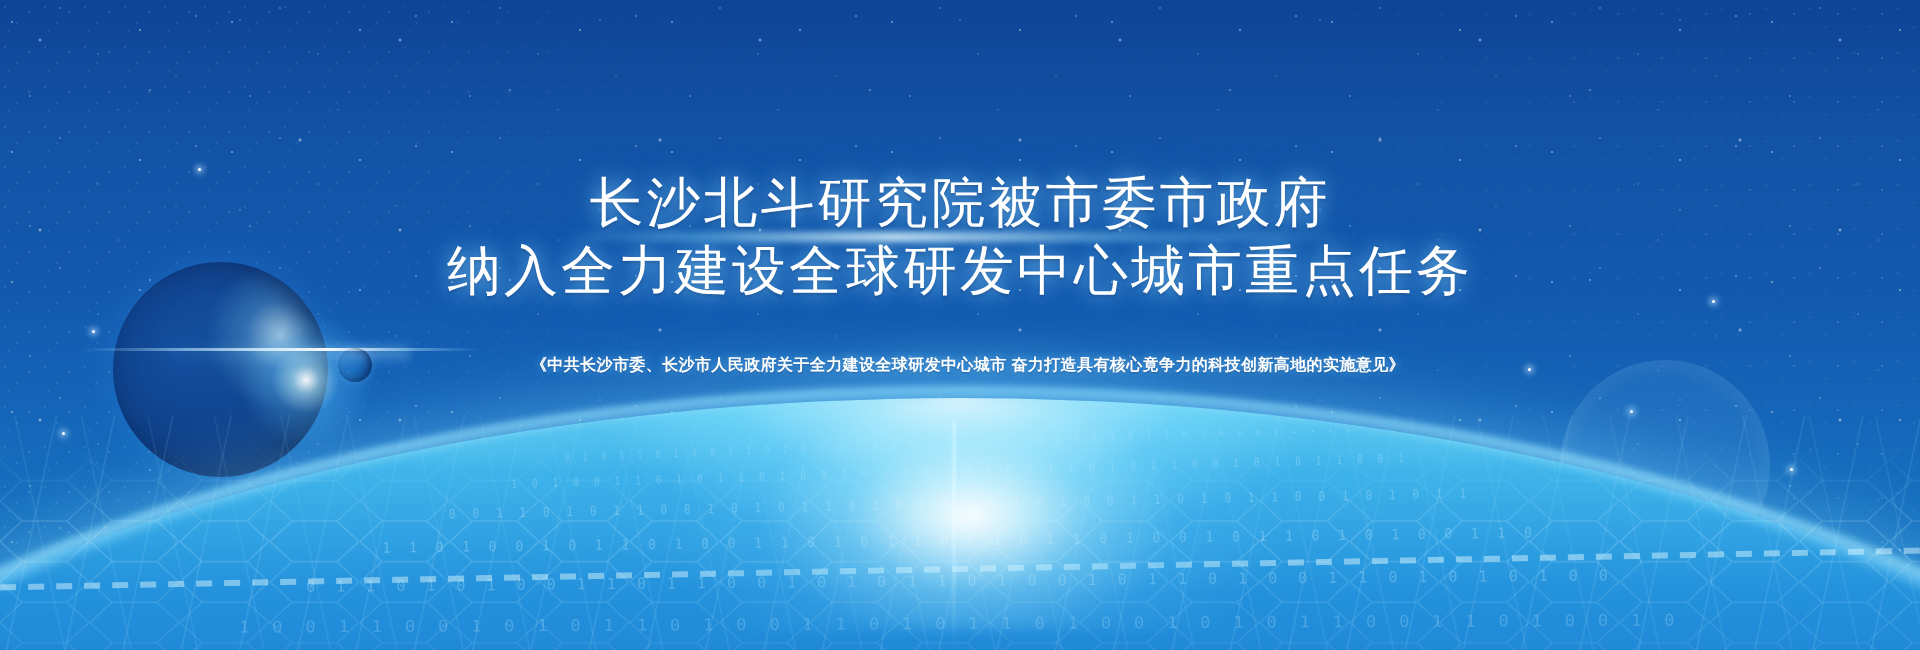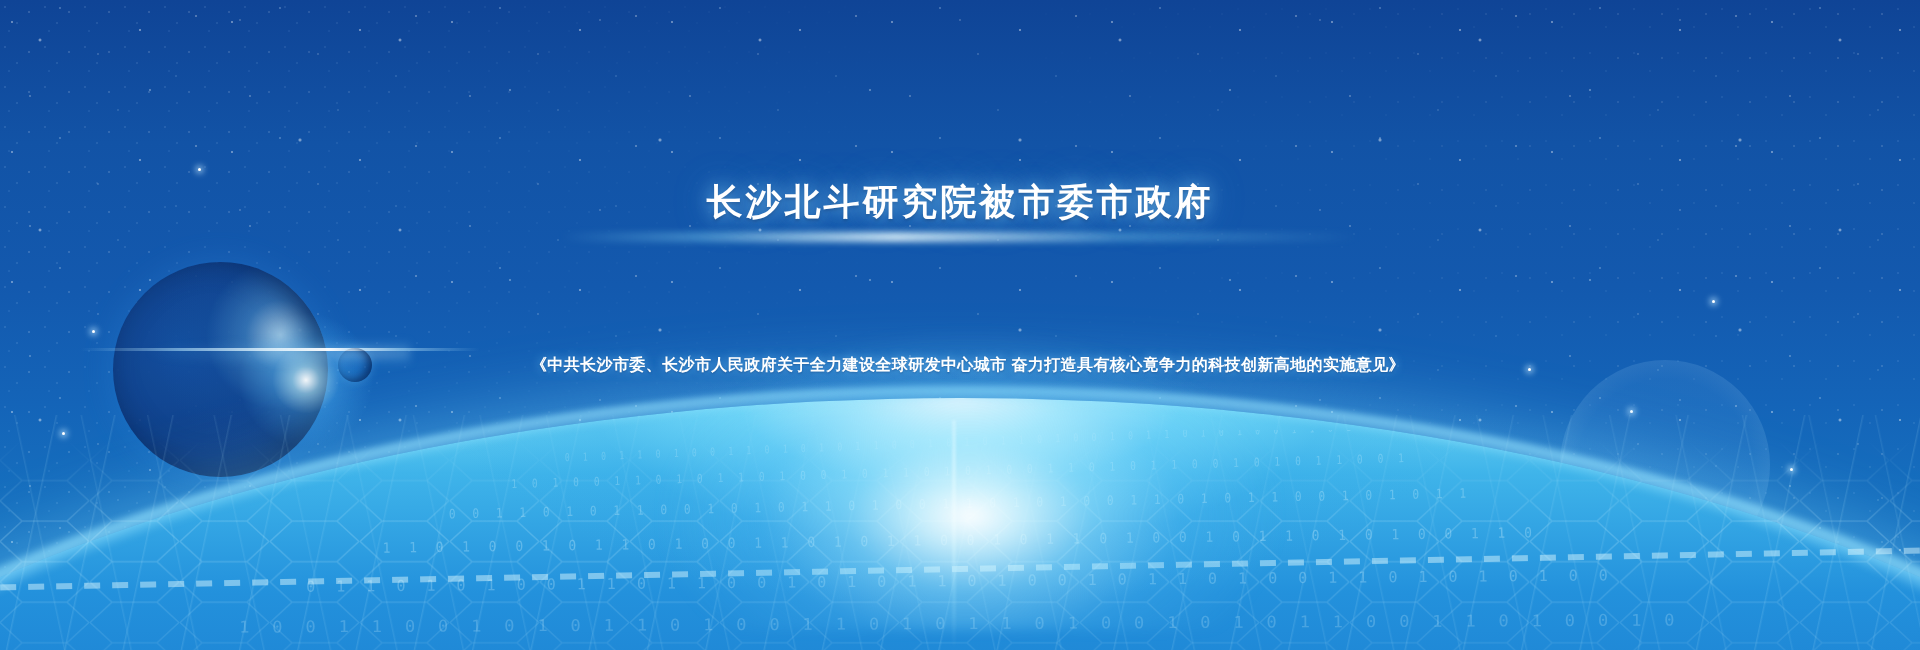--- a/index.html
+++ b/index.html
@@ -150,21 +150,21 @@
   }
   #halo-tr{
     position:absolute;left:1560px;top:360px;width:210px;height:210px;border-radius:50%;
     background:radial-gradient(circle, rgba(130,200,255,.10) 58%, rgba(190,230,255,.16) 78%, rgba(190,230,255,.05) 88%, rgba(190,230,255,0) 100%);
   }
 
   
   #content{position:absolute;left:0;top:0;width:1920px;height:650px;}
   #title-block{position:absolute;left:0;top:168px;width:1920px;text-align:center;}
   .title-line{
-    color:#ffffff;font-weight:bold;font-size:36px;line-height:68px;letter-spacing:3px;
+    color:#ffffff;font-weight:normal;font-size:54px;line-height:68px;letter-spacing:3px;
     text-shadow:0 0 18px rgba(150,225,255,.65), 0 0 38px rgba(90,185,250,.45), 0 2px 3px rgba(8,40,95,.45);
     white-space:nowrap;
   }
   #title-streak{
     position:absolute;left:560px;top:232px;width:800px;height:10px;
     background:linear-gradient(90deg, rgba(120,215,255,0) 0%, rgba(150,230,255,.35) 18%, rgba(235,252,255,.85) 42%, rgba(150,230,255,.30) 70%, rgba(120,215,255,0) 100%);
     filter:blur(3px);pointer-events:none;
   }
   #subtitle-block{position:absolute;left:8px;top:348px;width:1920px;text-align:center;}
   .sub-line{
@@ -235,20 +235,21 @@
 
   <div id="dashline"></div>
   <div id="center-beam"></div>
   <div id="center-glow"></div>
 
   <div id="content">
     <div id="title-streak"></div>
 
     <div id="title-block">
       <div class="title-line">长沙北斗研究院被市委市政府</div>
+      <div class="title-line">纳入全力建设全球研发中心城市重点任务</div>
     </div>
 
     <div id="subtitle-block">
       <div class="sub-line">《中共长沙市委、长沙市人民政府关于全力建设全球研发中心城市 奋力打造具有核心竟争力的科技创新高地的实施意见》</div>
     </div>
   </div>
 
 </div>
 
 </body></html>

